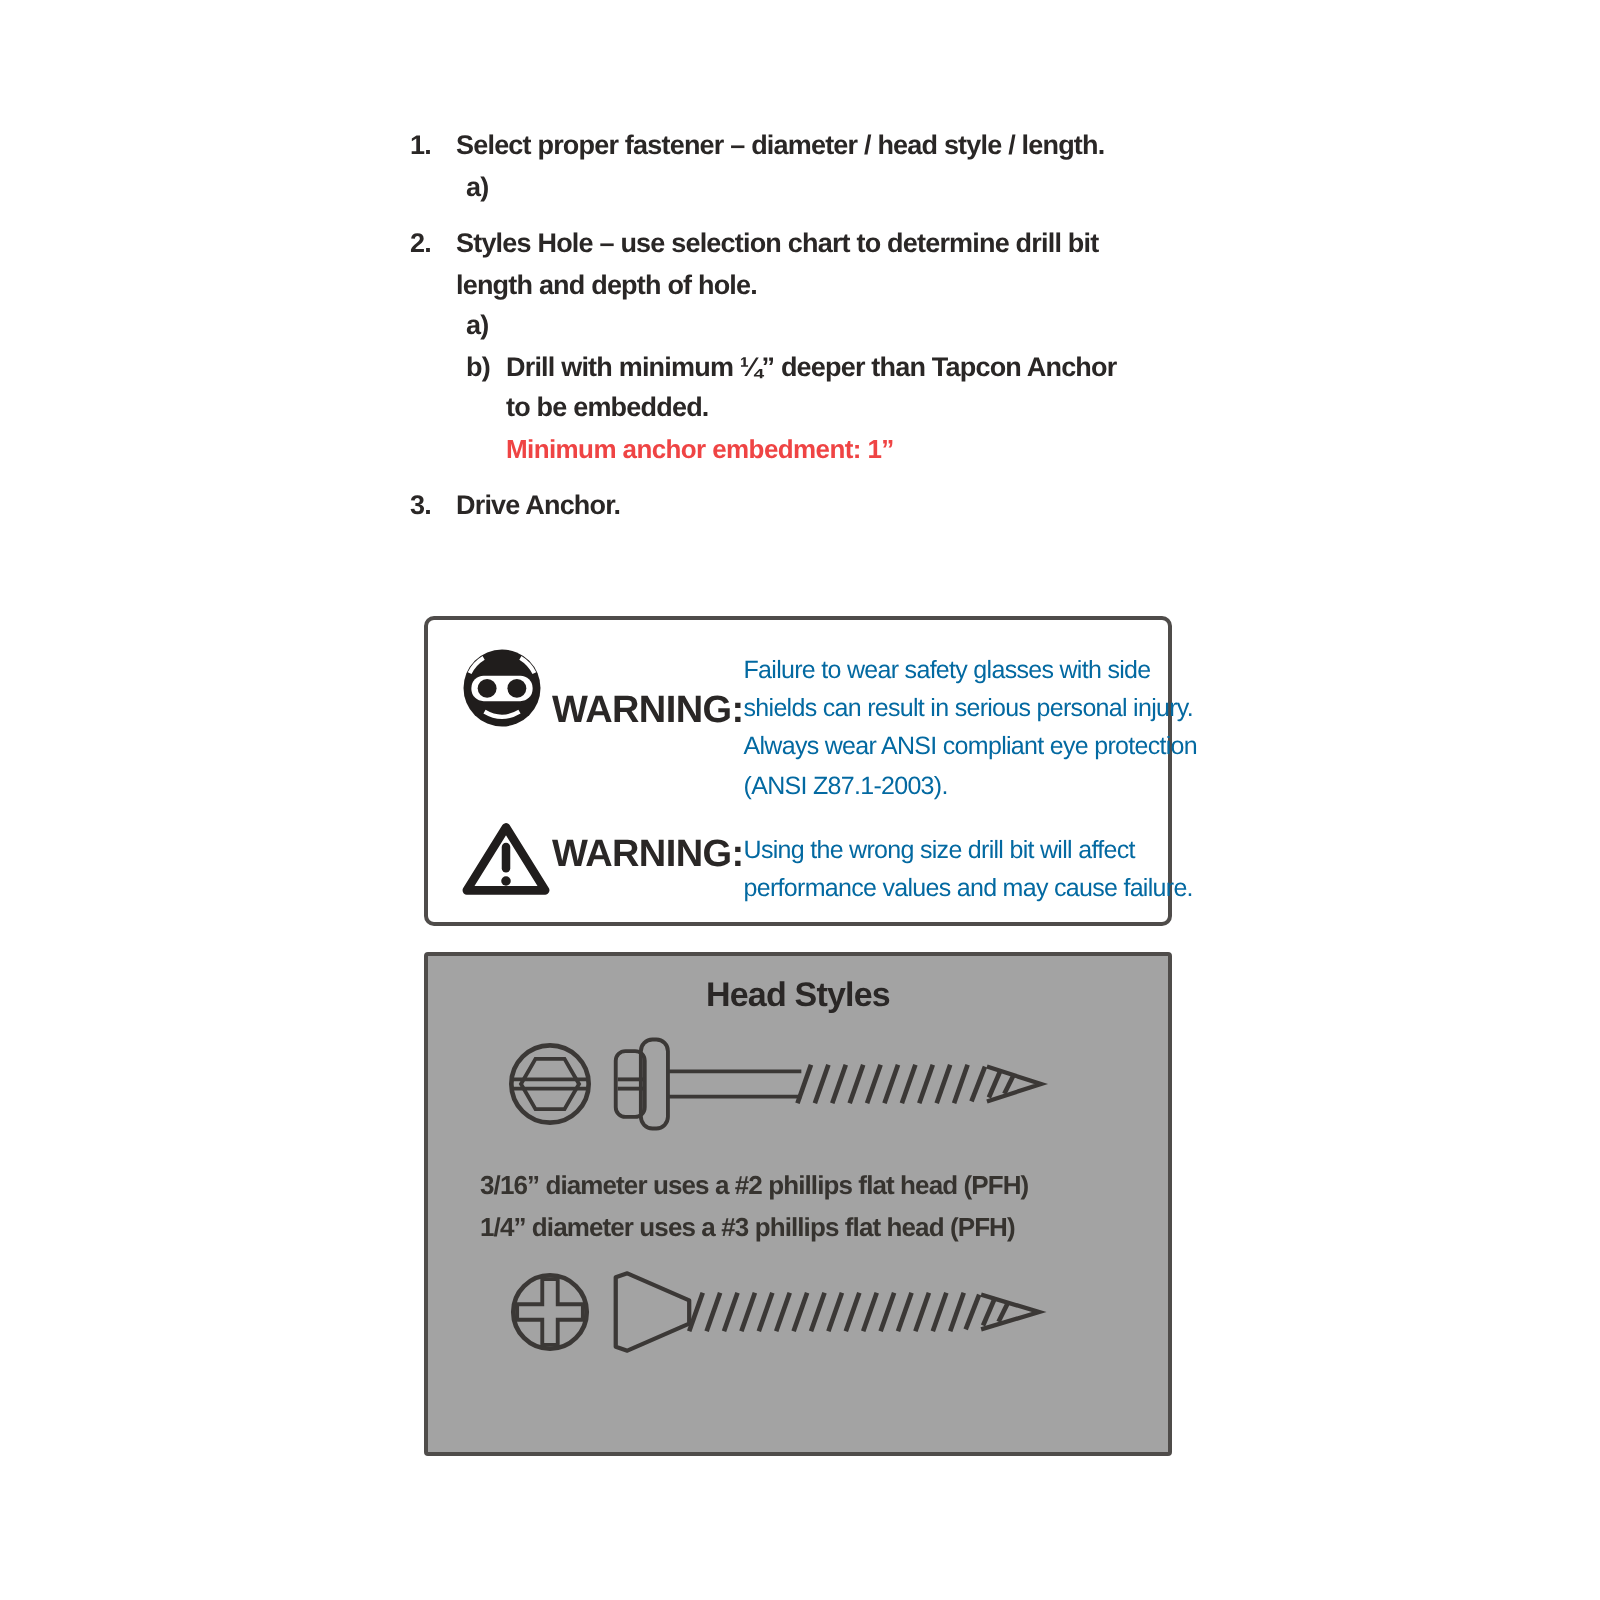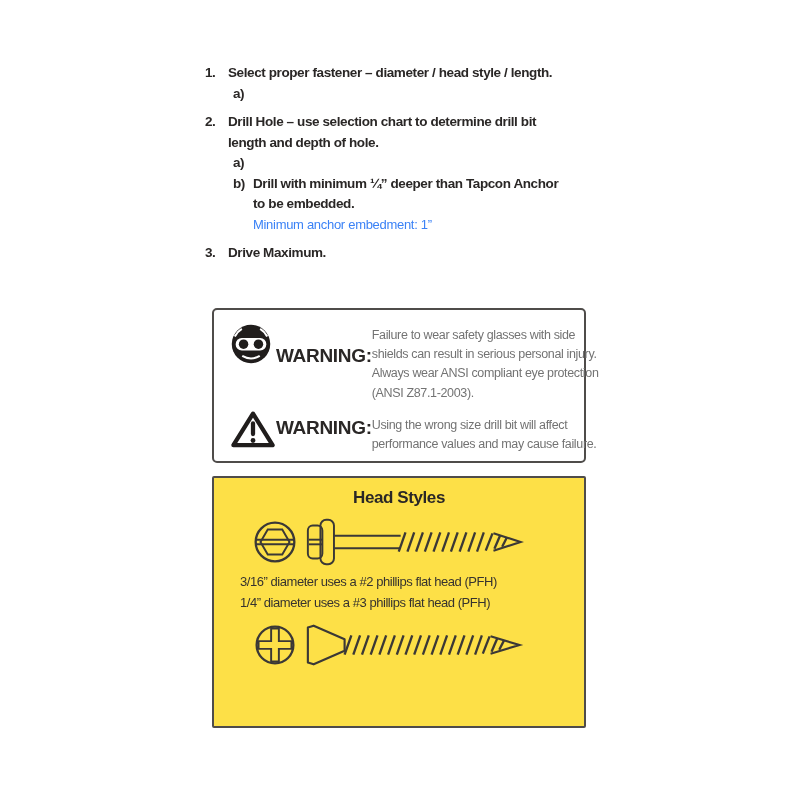--- a/index.html
+++ b/index.html
@@ -11,49 +11,49 @@
   .pre { white-space:pre; }
 
   
   .instructions { position:absolute; left:205px; top:63px; width:420px; }
   .li { display:flex; margin-bottom:8px; }
   .num { width:23px; flex:0 0 23px; font-weight:bold; font-size:13.5px; letter-spacing:-0.4px; line-height:20.5px; }
   .li-body { flex:1; }
   .b-line { font-weight:bold; font-size:13.5px; letter-spacing:-0.4px; line-height:20.5px; }
   .sub { display:flex; margin-left:5px; }
   .slabel { width:20px; flex:0 0 20px; font-weight:bold; font-size:13.5px; letter-spacing:-0.4px; line-height:20.5px; }
-  .note { margin-left:25px; font-weight:normal; font-size:13px; letter-spacing:-0.3px; line-height:20.5px; color:#3b82f6; }
+  .note { margin-left:25px; font-weight:bold; font-size:13px; letter-spacing:-0.3px; line-height:20.5px; color:#ef4444; }
 
   
   .warning-box {
     position:absolute; left:212px; top:308px; width:374px; height:155px;
     border:2px solid #4f4c4a; border-radius:5px; box-sizing:border-box; background:#fff;
   }
   .warn-row { position:absolute; left:16px; right:8px; display:flex; align-items:flex-start; }
   .warn-row-1 { top:13px; }
   .warn-row-2 { top:98px; }
   .warn-icon { flex:0 0 46px; }
   .warn-label { flex:0 0 66px; font-weight:bold; font-size:19px; letter-spacing:-0.3px; }
   .warn-label-1 { margin-top:22px; }
   .warn-label-2 { margin-top:9px; }
-  .warn-text { flex:1; font-size:12.5px; letter-spacing:-0.35px; line-height:19.2px; color:#737373; }
+  .warn-text { flex:1; font-size:12.5px; letter-spacing:-0.35px; line-height:19.2px; color:#0369a1; }
   .warn-text-1 { margin-top:3px; }
   .warn-text-2 { margin-top:8px; }
 
   
   .head-box {
     position:absolute; left:212px; top:476px; width:374px; height:252px;
-    border:2px solid #4f4c4a; border-radius:2px; box-sizing:border-box; background:#fde047;
+    border:2px solid #4f4c4a; border-radius:2px; box-sizing:border-box; background:#a3a3a3;
     padding:9px 0 0 0;
   }
   .hs-title { text-align:center; font-weight:bold; font-size:17px; letter-spacing:-0.4px; line-height:21px; margin-bottom:4px; }
   .hs-lines { margin-left:26px; font-size:13px; letter-spacing:-0.45px; line-height:20.5px; color:#36332f; }
   .hs-screw { display:block; margin:4px 0 0 32px; }
   .hs-screw-2 { margin-top:2px; }
-  .hs-lines-2 { margin-top:0px; }
+  .hs-lines-2 { margin-top:11px;font-weight:bold; }
 </style>
 </head>
 <body>
 
 <div class="page">
 
   <div class="instructions">
 
     <div class="li">
       <span class="num">1.</span>
@@ -61,38 +61,38 @@
         <div class="b-line">Select proper fastener – diameter / head style / length.</div>
         <div class="sub">
           <span class="slabel">a)</span>
         </div>
       </div>
     </div>
 
     <div class="li">
       <span class="num">2.</span>
       <div class="li-body">
-        <div class="b-line pre">Drill Hole – use selection chart to determine drill bit
+        <div class="b-line pre">Styles Hole – use selection chart to determine drill bit
 length and depth of hole.</div>
         <div class="sub">
           <span class="slabel">a)</span>
         </div>
         <div class="sub">
           <span class="slabel">b)</span>
           <div class="b-line pre">Drill with minimum ¼” deeper than Tapcon Anchor
 to be embedded.</div>
         </div>
         <div class="note">Minimum anchor embedment: 1”</div>
       </div>
     </div>
 
     <div class="li">
       <span class="num">3.</span>
       <div class="li-body">
-        <div class="b-line">Drive Maximum.</div>
+        <div class="b-line">Drive Anchor.</div>
       </div>
     </div>
   </div>
 
   <div class="warning-box">
 
     <div class="warn-row warn-row-1">
       <span class="warn-icon">
         <svg width="42" height="42" viewBox="0 0 48 48">
           <circle cx="24" cy="24" r="22" fill="#201d1c"></circle>

